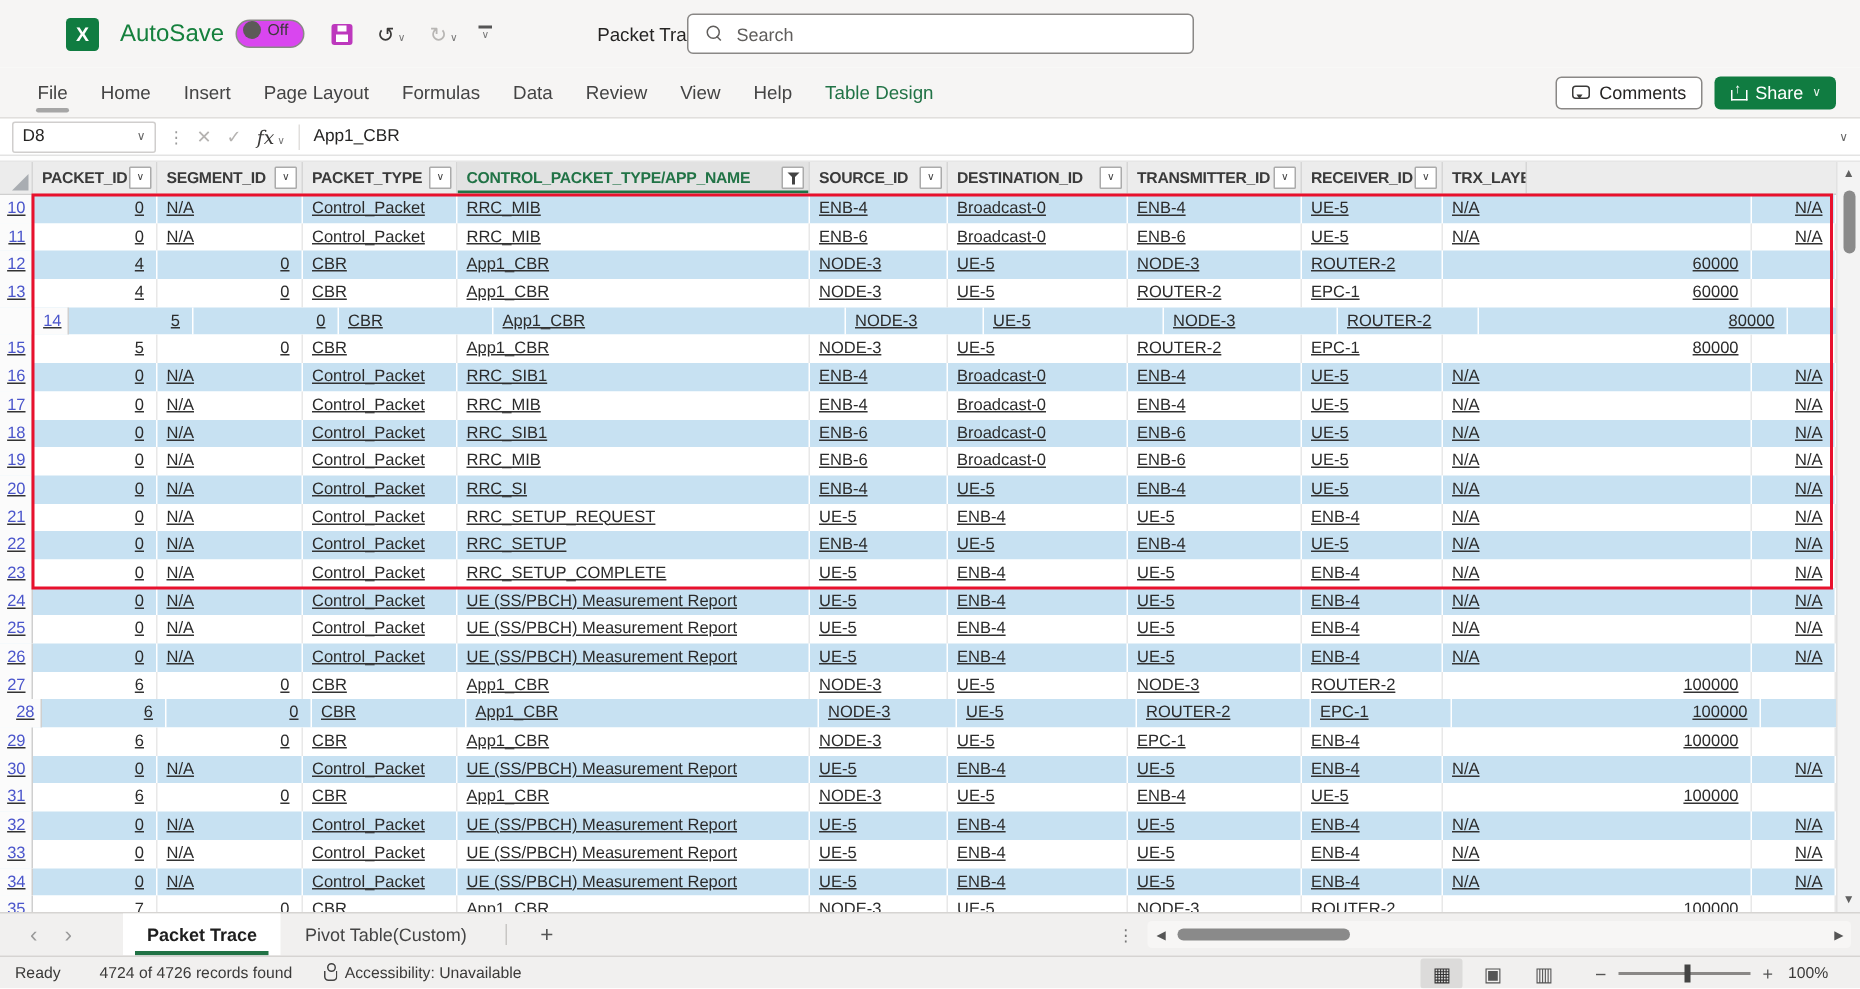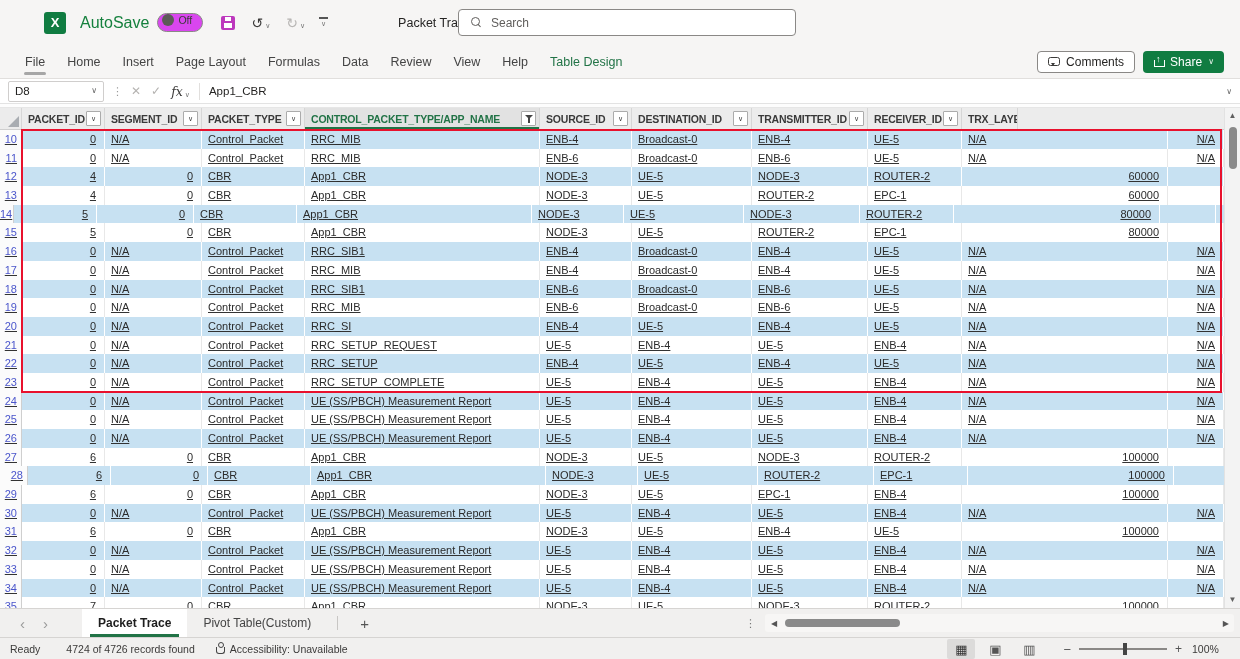--- a/index.html
+++ b/index.html
@@ -326,21 +326,21 @@
           <div class="cell" style="width: 103px; text-align: left;">CBR</div>
           <div class="cell" style="width: 235px; text-align: left;">App1_CBR</div>
           <div class="cell" style="width: 92px; text-align: left;">NODE-3</div>
           <div class="cell" style="width: 120px; text-align: left;">UE-5</div>
           <div class="cell" style="width: 116px; text-align: left;">ROUTER-2</div>
           <div class="cell" style="width: 94px; text-align: left;">EPC-1</div>
           <div class="cell" style="width: 206px; text-align: right;">60000</div>
           <div class="cell" style="width: 56px; text-align: right;"></div>
         </div>
         <div class="grow banded">
-          <div class="rnum" style="width: 14px;">14</div>
+          <div class="rnum" style="width: 46px;">14</div>
           <div class="cell" style="width: 83px; text-align: right;">5</div>
           <div class="cell" style="width: 97px; text-align: right;">0</div>
           <div class="cell" style="width: 103px; text-align: left;">CBR</div>
           <div class="cell" style="width: 235px; text-align: left;">App1_CBR</div>
           <div class="cell" style="width: 92px; text-align: left;">NODE-3</div>
           <div class="cell" style="width: 120px; text-align: left;">UE-5</div>
           <div class="cell" style="width: 116px; text-align: left;">NODE-3</div>
           <div class="cell" style="width: 94px; text-align: left;">ROUTER-2</div>
           <div class="cell" style="width: 206px; text-align: right;">80000</div>
           <div class="cell" style="width: 56px; text-align: right;"></div>

